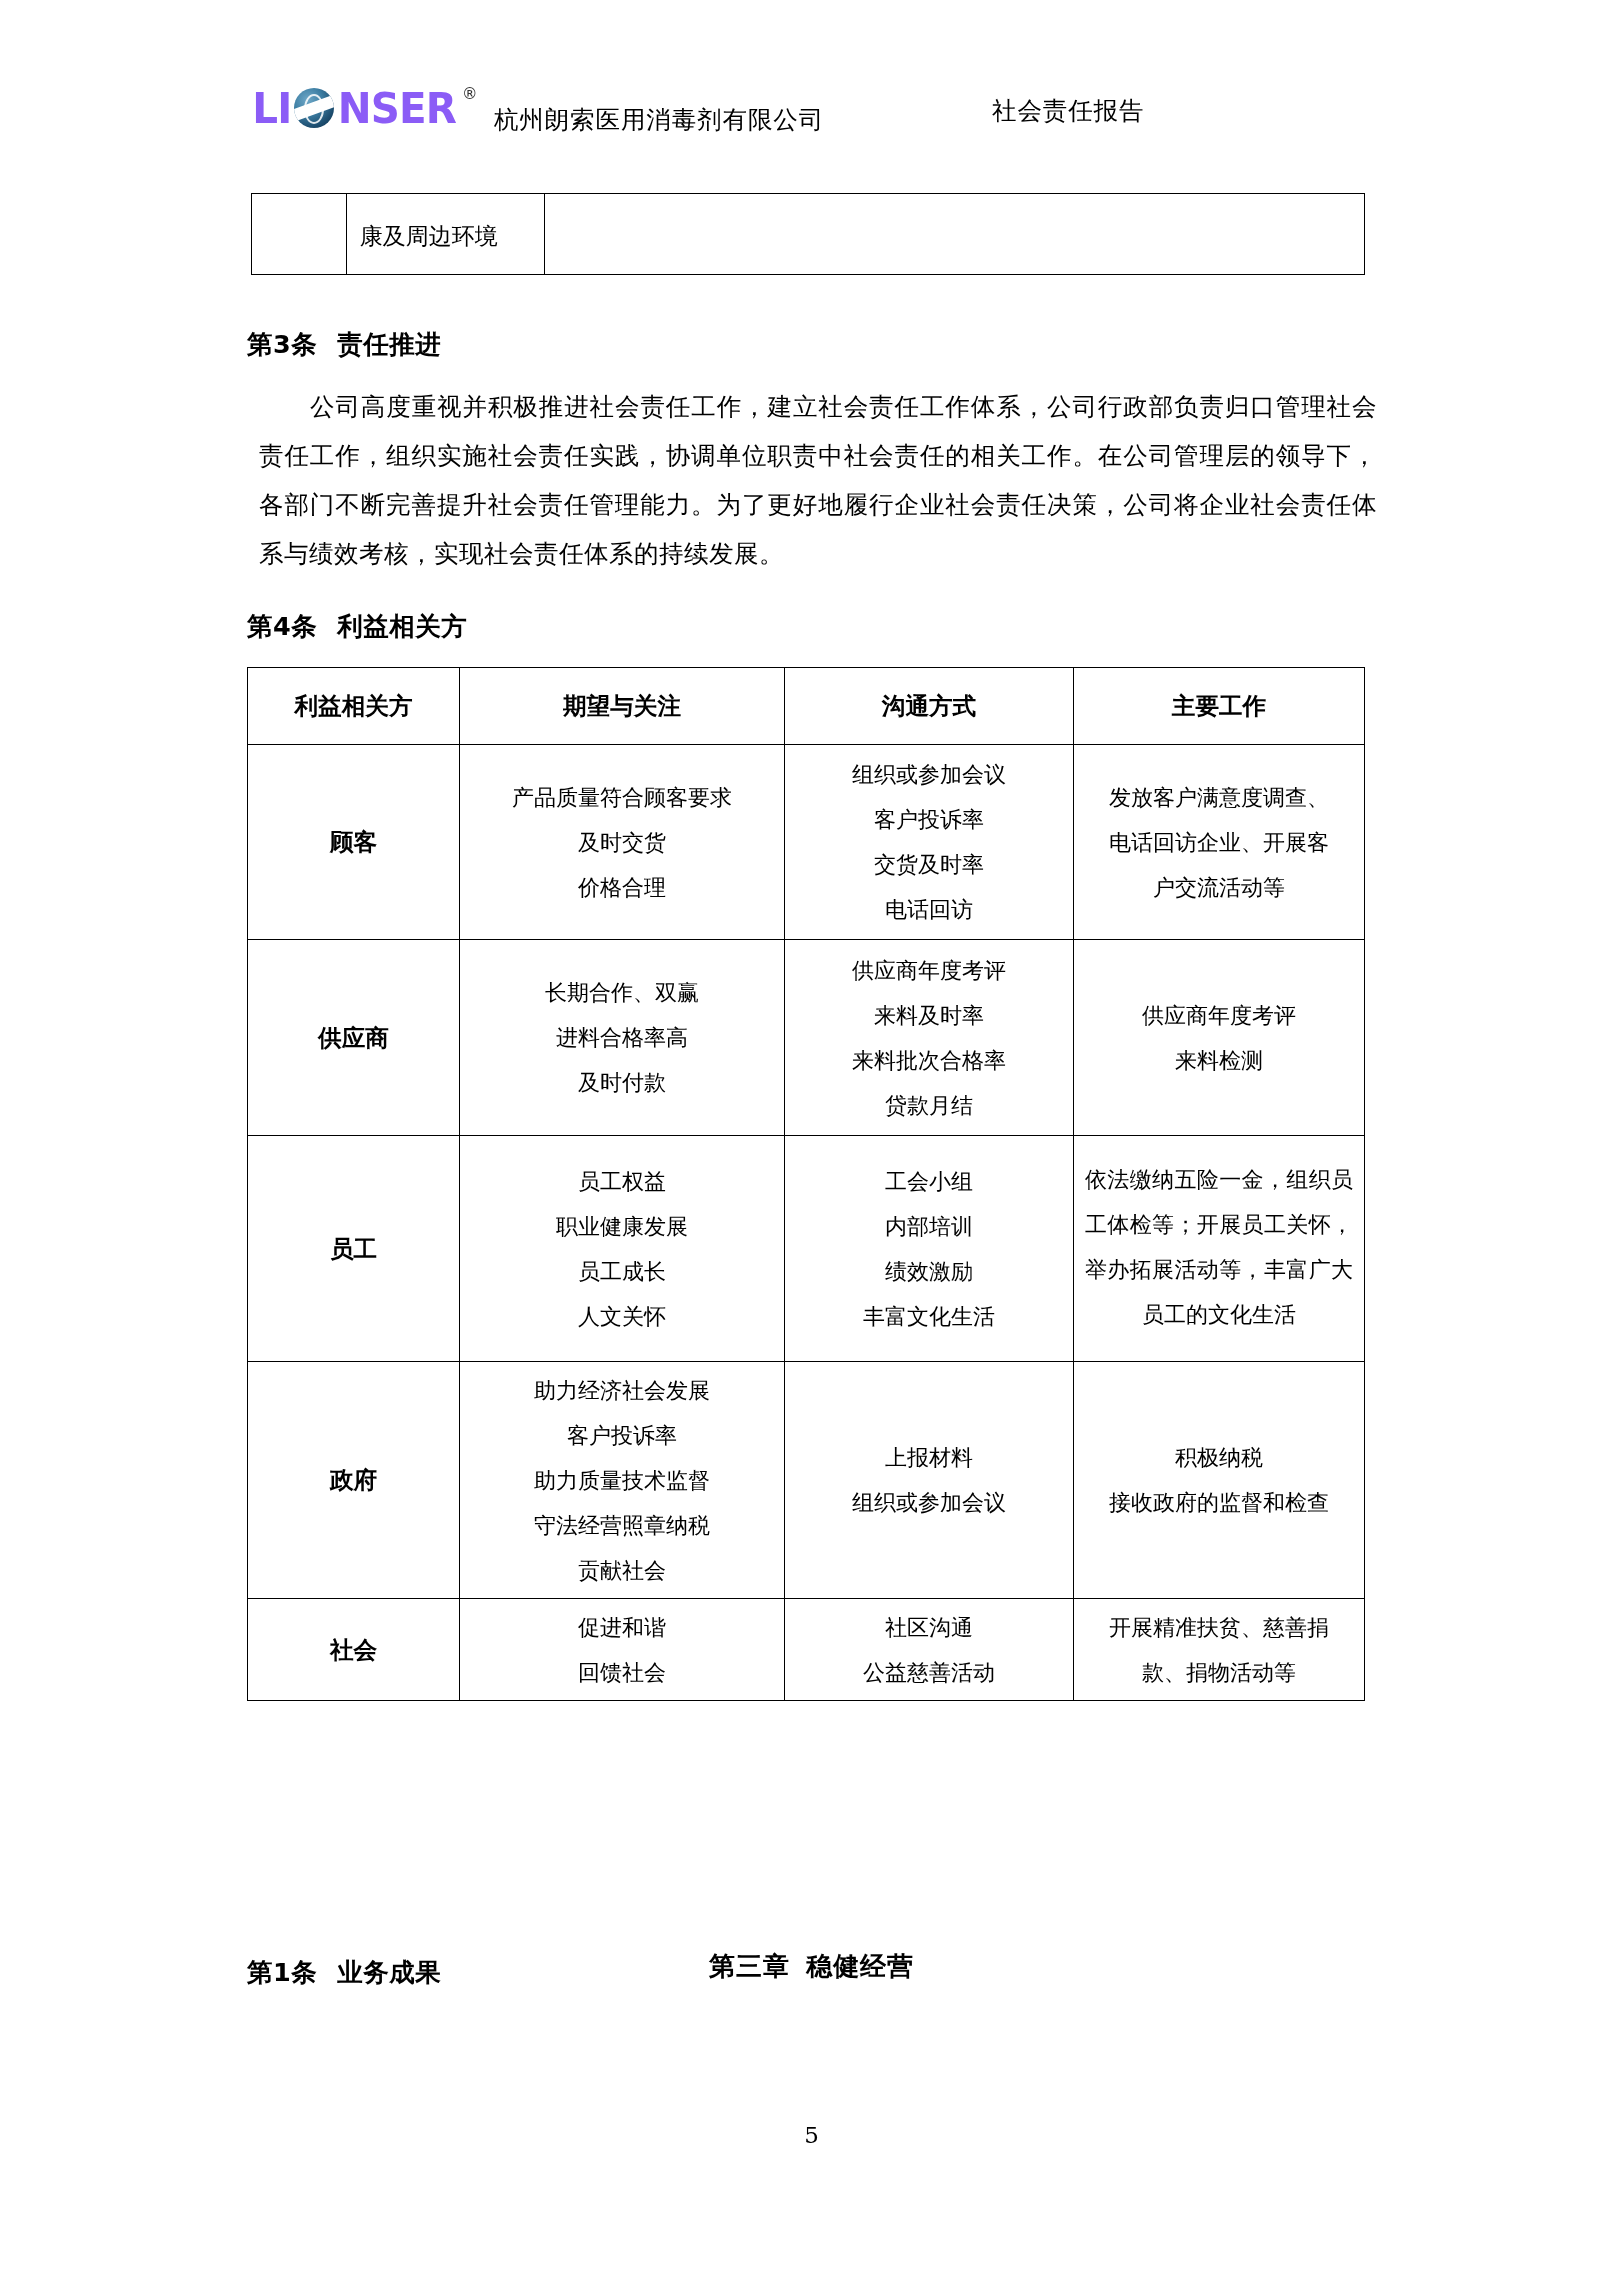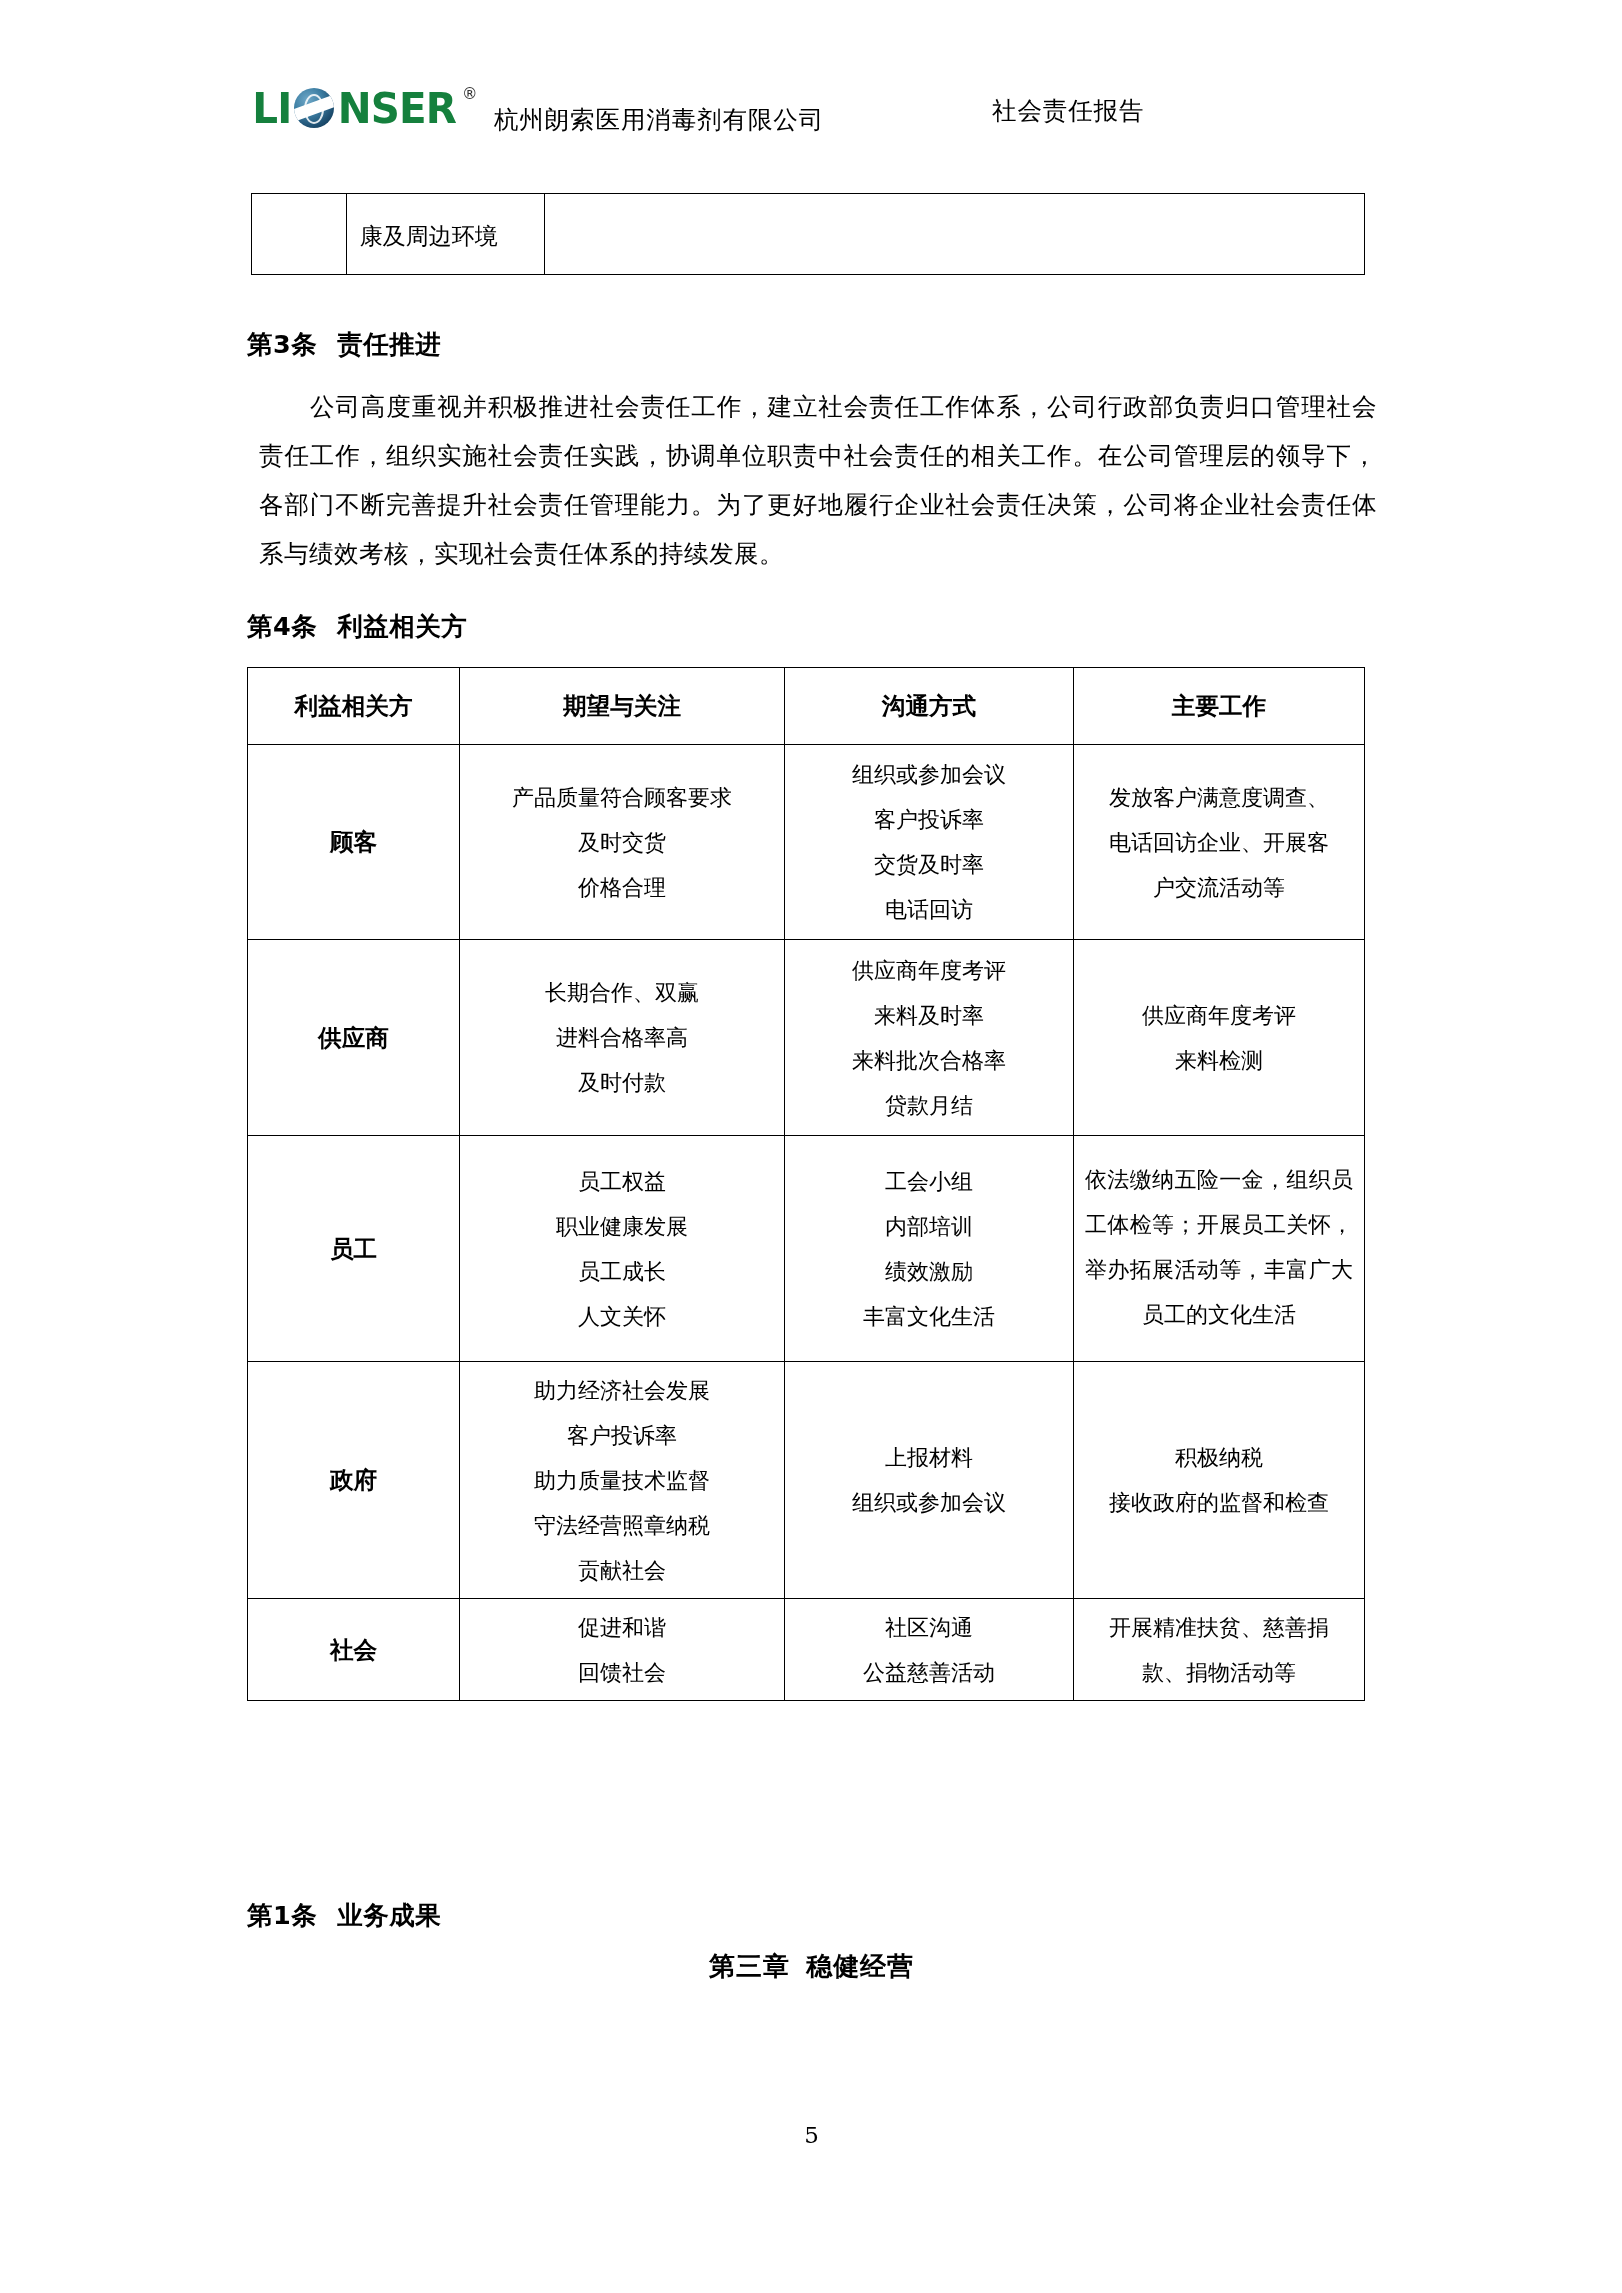--- a/index.html
+++ b/index.html
@@ -39,21 +39,21 @@
     flex: 0 0 auto;
     margin-right: 16.4px;
   }
   .logo-wordmark {
     position: relative;
     font-family: "DejaVu Sans", "Liberation Sans", sans-serif;
     font-weight: bold;
     font-size: 43px;
     letter-spacing: -0.9px;
     line-height: 45px;
-    color: #15803d;
+    color: #8b5cf6;
     display: flex;
     align-items: center;
   }
   .logo-seg {
     display: inline-block;
     transform: scaleX(0.94);
   }
   .globe {
     position: relative;
     display: inline-block;
@@ -157,21 +157,21 @@
     font-weight: bold;
     font-size: 25.5px;
     line-height: 31px;
     letter-spacing: 0.5px;
     white-space: nowrap;
   }
   .clause-heading .gap { display: inline-block; width: 20px; }
 
   #clause3-heading { left: 247px; top: 329px; }
   #clause4-heading { left: 247px; top: 611px; }
-  #clause1-heading { left: 247px; top: 1900px; }
+  #clause1-heading { left: 247px; top: 1957px; }
 
   .chapter-title {
     position: absolute;
     left: 0;
     top: 1953px;
     width: 1623px;
     text-align: center;
     font-family: Liberation Mono, monospace;
     font-weight: bold;
     font-size: 26px;

